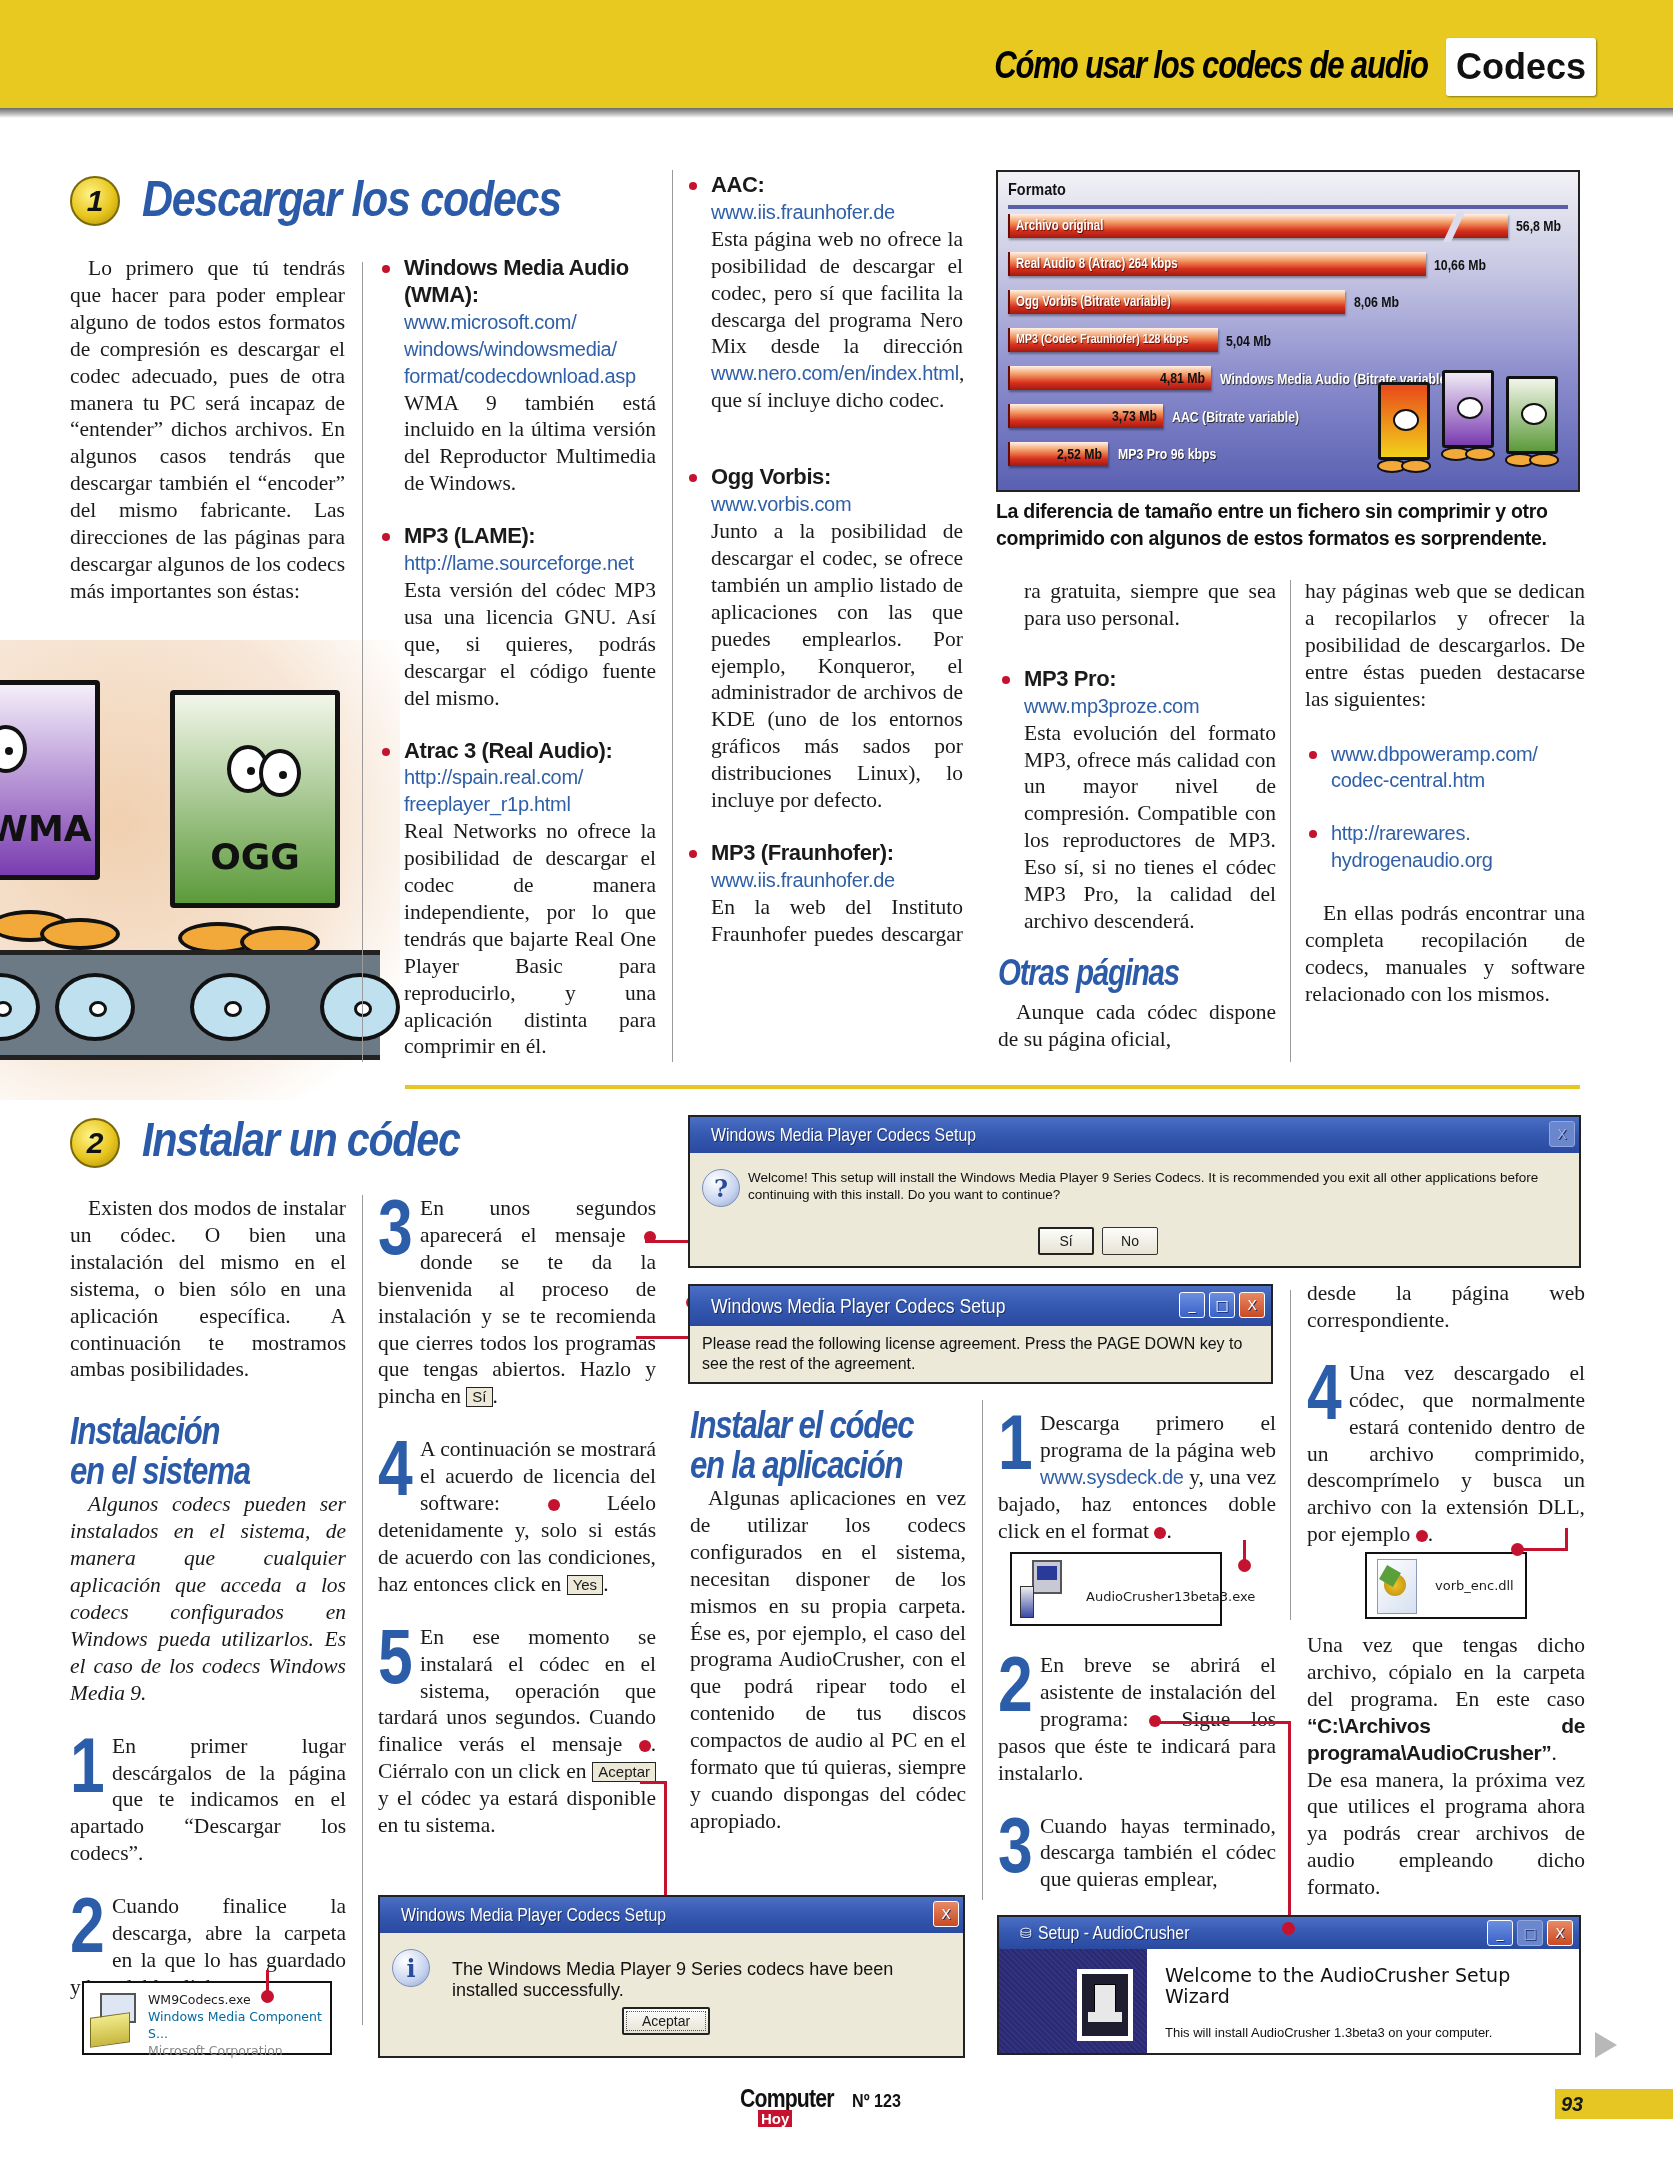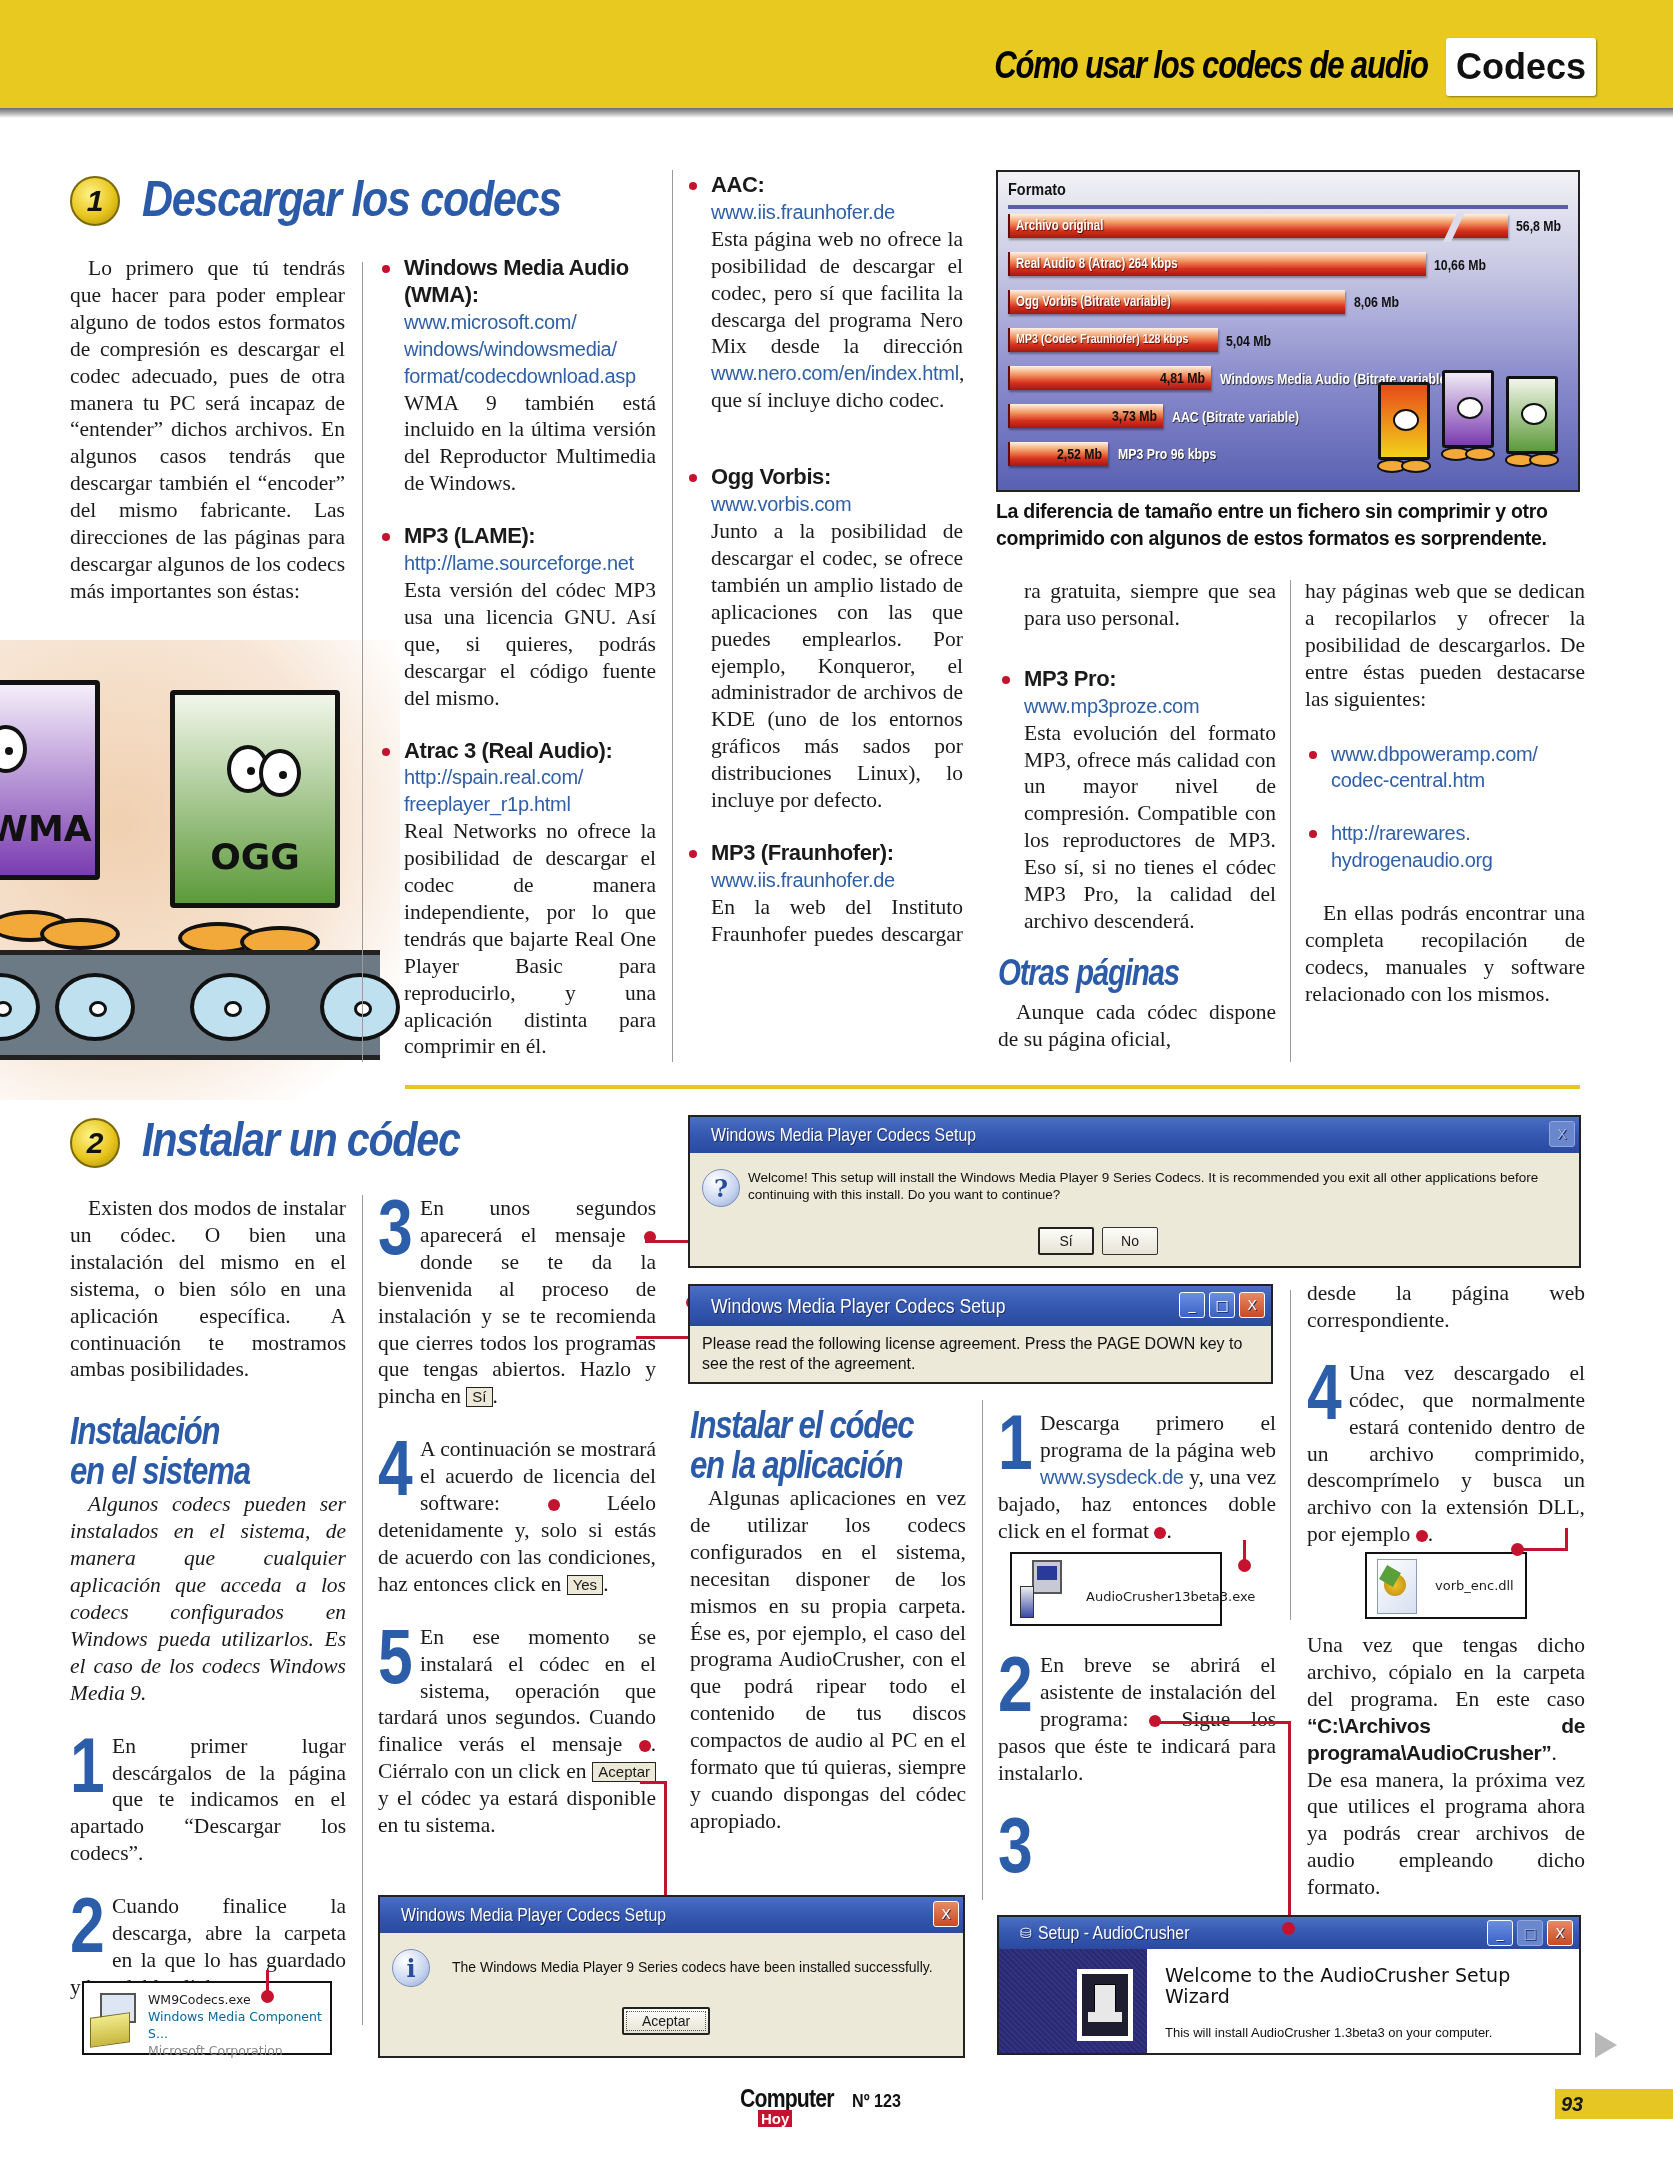--- a/index.html
+++ b/index.html
@@ -389,20 +389,21 @@
 
 <div class="abs col" style="left:998px;top:1652px;width:278px;">
   <div class="step">
     <span class="bignum">2</span>
     <span>En breve se abrirá el asistente de instalación del programa:</span>
     <span class="marker"></span>
     <span>Sigue los pasos que éste te indicará para instalarlo.</span>
   </div>
   <div class="step" style="height:80px;overflow:hidden;">
     <span class="bignum">3</span>
+    <span>Cuando hayas terminado, descarga también el códec que quieras emplear,</span>
   </div>
 </div>
 <div class="conn" style="left:1150px;top:1721px;width:140px;height:3px;"></div>
 <div class="conn" style="left:1288px;top:1721px;width:3px;height:206px;"></div>
 
 <div class="abs vrule" style="left:1290px;top:1290px;height:330px;"></div>
 
 <div class="abs col" style="left:1307px;top:1280px;width:278px;">
   <p style="margin-bottom:26px;">desde la página web correspondiente.</p>
   <div class="step" style="margin-bottom:6px;">
@@ -426,21 +427,21 @@
 <div class="abs col" style="left:1307px;top:1632px;width:278px;">
   <p><span>Una vez que tengas dicho archivo, cópialo en la carpeta del programa. En este caso </span><span class="bold-sans">“C:\Archivos de programa\AudioCrusher”</span><span>. De esa manera, la próxima vez que utilices el programa ahora ya podrás crear archivos de audio empleando dicho formato.</span></p>
 </div>
 
 <div class="abs dlg" style="left:378px;top:1895px;width:587px;height:163px;">
   <div class="dlg-title" style="height:36px;">
     <span class="t">Windows Media Player Codecs Setup</span>
     <span class="tb-btn tb-close" style="right:4px;top:4px;">X</span>
   </div>
   <div class="ico-i" style="left:12px;top:52px;">i</div>
-  <div class="dlg-body" style="position:absolute;left:72px;top:62px;font-size:14px;">The Windows Media Player 9 Series codecs have been installed successfully.</div>
+  <div class="dlg-body" style="position:absolute;left:72px;top:62px;font-size:18px;">The Windows Media Player 9 Series codecs have been installed successfully.</div>
   <div class="xp-btn" style="left:242px;top:110px;width:88px;border:2px solid #222;outline:1px dotted #555;outline-offset:-5px;">Aceptar</div>
 </div>
 
 <div class="abs dlg" style="left:997px;top:1915px;width:584px;height:140px;background:#fff;">
   <div class="dlg-title" style="height:32px;">
     <span style="margin-right:6px;font-size:14px;">⛁</span>
     <span class="t">Setup - AudioCrusher</span>
     <span class="tb-btn" style="right:66px;top:3px;">_</span>
     <span class="tb-btn tb-dim" style="right:36px;top:3px;">□</span>
     <span class="tb-btn tb-close" style="right:6px;top:3px;">X</span>

